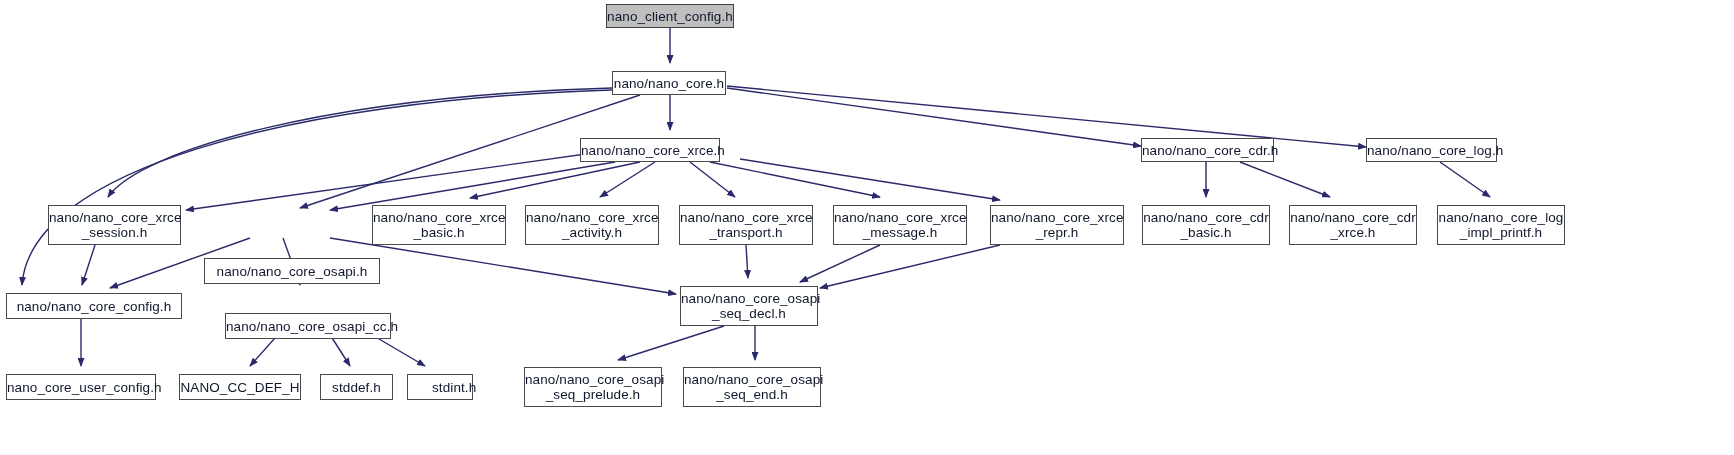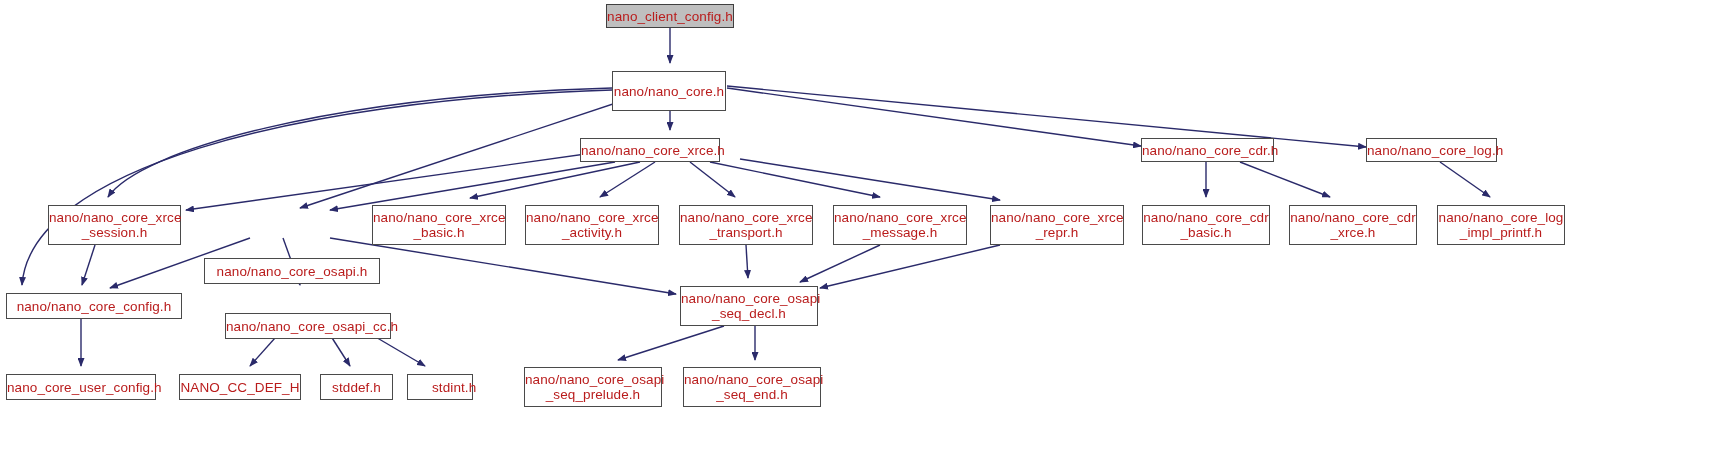--- a/index.html
+++ b/index.html
@@ -22,21 +22,21 @@
     top: 0;
     width: 1734px;
     height: 455px;
     pointer-events: none;
   }
   .node {
     position: absolute;
     box-sizing: border-box;
     border: 1px solid #4a4a4a;
     background: #ffffff;
-    color: #b91c1c;
+    color: #0f172a;
     font-size: 13.5px;
     line-height: 15px;
     text-align: center;
     display: flex;
     align-items: center;
     justify-content: center;
     white-space: pre;
     letter-spacing: 0.1px;
     z-index: 2;
     cursor: pointer;
@@ -89,21 +89,21 @@
         <path d="M81,319 L81,366" fill="none" stroke="#2a2a6a" stroke-width="1.4" marker-end="url(#arrowhead)"></path>
         <path d="M292,319 L250,366" fill="none" stroke="#2a2a6a" stroke-width="1.4" marker-end="url(#arrowhead)"></path>
         <path d="M320,319 L350,366" fill="none" stroke="#2a2a6a" stroke-width="1.4" marker-end="url(#arrowhead)"></path>
         <path d="M345,319 L425,366" fill="none" stroke="#2a2a6a" stroke-width="1.4" marker-end="url(#arrowhead)"></path>
         <path d="M724,326 L618,360" fill="none" stroke="#2a2a6a" stroke-width="1.4" marker-end="url(#arrowhead)"></path>
         <path d="M755,326 L755,360" fill="none" stroke="#2a2a6a" stroke-width="1.4" marker-end="url(#arrowhead)"></path>
       </g>
   </svg>
   <div id="node-layer">
       <div class="node root" style="left: 606px; top: 4px; width: 128px; height: 24px;"><span class="lbl">nano_client_config.h</span></div>
-      <div class="node" style="left: 612px; top: 71px; width: 114px; height: 40px;"><span class="lbl">nano/nano_core.h</span></div>
+      <div class="node" style="left: 612px; top: 71px; width: 114px; height: 24px;"><span class="lbl">nano/nano_core.h</span></div>
       <div class="node" style="left: 580px; top: 138px; width: 140px; height: 24px;"><span class="lbl">nano/nano_core_xrce.h</span></div>
       <div class="node" style="left: 1141px; top: 138px; width: 133px; height: 24px;"><span class="lbl">nano/nano_core_cdr.h</span></div>
       <div class="node" style="left: 1366px; top: 138px; width: 131px; height: 24px;"><span class="lbl">nano/nano_core_log.h</span></div>
       <div class="node" style="left: 48px; top: 205px; width: 133px; height: 40px;"><span class="lbl">nano/nano_core_xrce
 _session.h</span></div>
       <div class="node" style="left: 204px; top: 212px; width: 176px; height: 26px; margin-top: 46px;"><span class="lbl">nano/nano_core_osapi.h</span></div>
       <div class="node" style="left: 372px; top: 205px; width: 134px; height: 40px;"><span class="lbl">nano/nano_core_xrce
 _basic.h</span></div>
       <div class="node" style="left: 525px; top: 205px; width: 134px; height: 40px;"><span class="lbl">nano/nano_core_xrce
 _activity.h</span></div>

